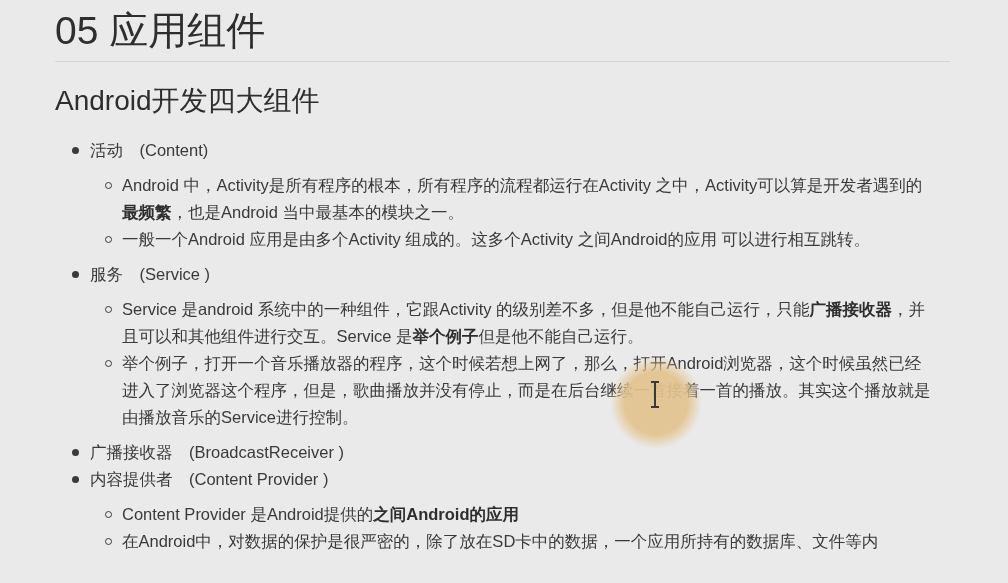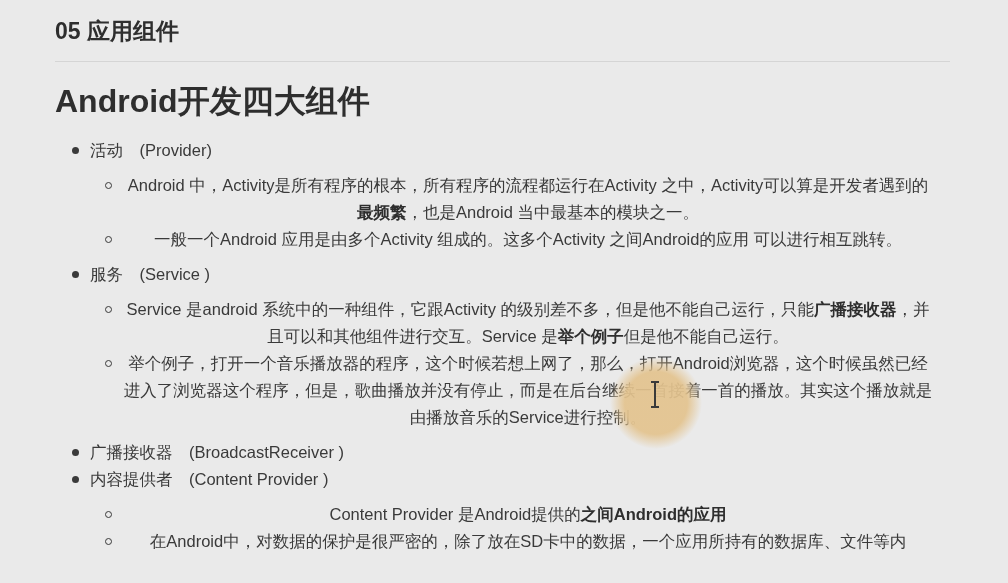--- a/index.html
+++ b/index.html
@@ -14,40 +14,40 @@
     width:1008px;height:583px;overflow:hidden;position:relative;
     background:var(--bg);
     color:var(--fg);
     font-family:"Liberation Sans","DejaVu Sans",sans-serif;
   }
   .page{
     box-sizing:border-box;
     padding:0 58px 0 55px;
   }
   h1{
-    font-size:23px;line-height:34px;font-weight:700;color:var(--strong);
+    font-size:39px;line-height:34px;font-weight:400;color:var(--strong);
     margin:14px 0 12px 0;padding-bottom:13px;
     border-bottom:1px solid var(--divider);
   }
   h2{
-    font-size:32px;line-height:30px;font-weight:700;color:var(--strong);
+    font-size:28px;line-height:30px;font-weight:400;color:var(--strong);
     margin:24px 0 0 0;
   }
   ul{list-style:none;}
   ul.top{
     margin:21px 0 0 0;padding:0 0 0 35px;
     font-size:16.5px;line-height:27px;
   }
   ul.top>li{position:relative;}
   ul.top>li::before{
     content:"";position:absolute;left:-18px;top:10px;
     width:7px;height:7px;border-radius:50%;background:var(--fg);
   }
   ul.sub{
-    margin:8px 16px 8px 0;padding:0 0 0 32px;text-align:center;
+    margin:8px 16px 8px 0;padding:0 0 0 32px;
   }
   ul.sub>li{position:relative;}
   ul.sub>li::before{
     content:"";position:absolute;left:-17px;top:10px;
     width:7px;height:7px;border-radius:50%;
     border:1.5px solid var(--fg);box-sizing:border-box;background:transparent;
   }
   strong{font-weight:700;color:var(--strong);}
   
   .highlight{
@@ -69,21 +69,21 @@
   .ibeam::before{top:0;}
   .ibeam::after{bottom:0;}
 </style>
 </head>
 <body>
 
 <div class="page">
   <h1>05 应用组件</h1>
   <h2>Android开发四大组件</h2>
   <ul class="top">
-      <li><span>活动　(Provider)</span><ul class="sub">
+      <li><span>活动　(Content)</span><ul class="sub">
           <li><span>Android 中，Activity是所有程序的根本，所有程序的流程都运行在Activity 之中，Activity可以算是开发者遇到的</span><strong>最频繁</strong><span>，也是Android 当中最基本的模块之一。</span></li>
           <li><span>一般一个Android 应用是由多个Activity 组成的。这多个Activity 之间Android的应用 可以进行相互跳转。</span></li>
         </ul></li>
       <li><span>服务　(Service )</span><ul class="sub">
           <li><span>Service 是android 系统中的一种组件，它跟Activity 的级别差不多，但是他不能自己运行，只能</span><strong>广播接收器</strong><span>，并且可以和其他组件进行交互。Service 是</span><strong>举个例子</strong><span>但是他不能自己运行。</span></li>
           <li><span>举个例子，打开一个音乐播放器的程序，这个时候若想上网了，那么，打开Android浏览器，这个时候虽然已经进入了浏览器这个程序，但是，歌曲播放并没有停止，而是在后台继续一首接着一首的播放。其实这个播放就是由播放音乐的Service进行控制。</span></li>
         </ul></li>
       <li><span>广播接收器　(BroadcastReceiver )</span></li>
       <li><span>内容提供者　(Content Provider )</span><ul class="sub">
           <li><span>Content Provider 是Android提供的</span><strong>之间Android的应用</strong></li>

